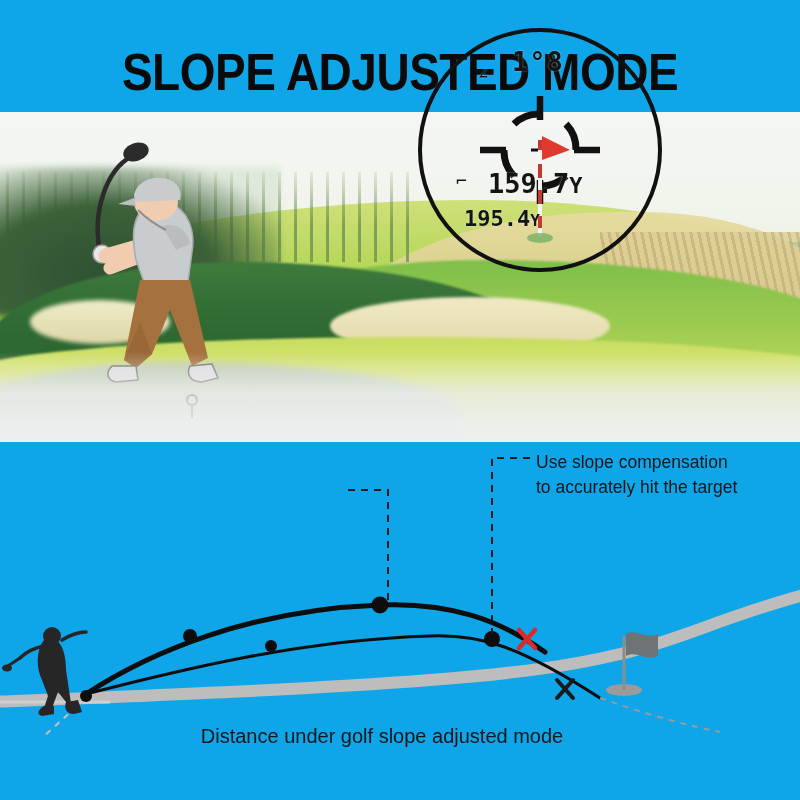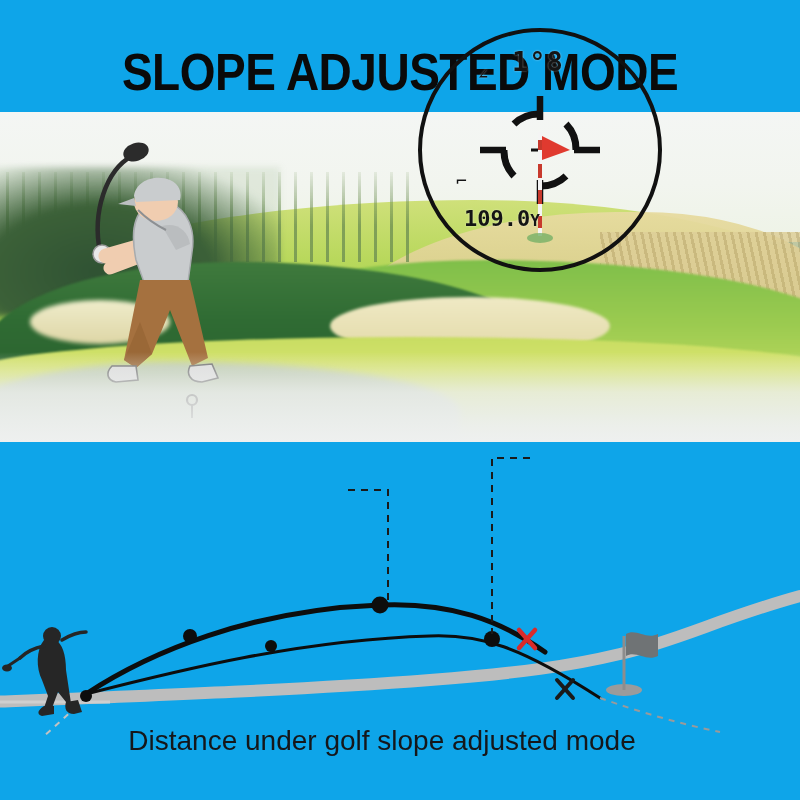--- a/index.html
+++ b/index.html
@@ -134,21 +134,21 @@
     position:absolute;
     font-size:17.5px;line-height:1.45;color:#15171a;
     font-family:"Liberation Sans", sans-serif;
     white-space:pre-line;
   }
   #note-left{left:78px;top:38px;width:270px;}
   #note-right{left:536px;top:10px;width:250px;}
 
   #caption{
     position:absolute;left:0;top:285px;width:764px;text-align:center;
-    font-size:28px;color:#15171a;
+    font-size:20px;color:#15171a;
     font-family:"Liberation Sans", sans-serif;
   }
 </style>
 </head>
 <body>
 
 <div id="page">
 
   <div id="title">SLOPE ADJUSTED MODE</div>
 
@@ -230,27 +230,30 @@
           <line x1="122" y1="188" x2="122" y2="200"></line>
         </g>
         <path d="M124 108 L152 122 L124 132 Z" fill="#e03a2f"></path>
         <ellipse cx="122" cy="210" rx="13" ry="5" fill="#6fae63" opacity=".75"></ellipse>
       </svg>
 
       <span class="scope-text" id="angle-icon">∠</span>
       <span class="scope-text" id="angle-val">1°8</span>
 
       <span class="scope-text" id="flag-icon-scope">⌐</span>
-
-      <span class="scope-text" id="dist-sub"><span>109.0</span><span class="unit">Y</span></span>
+      <span class="scope-text" id="dist-main"><span>159.7</span><span class="unit">Y</span></span>
+
+      <span class="scope-text" id="dist-sub"><span>195.4</span><span class="unit">Y</span></span>
     </div>
   </div>
 
   <div id="diagram">
 
+    <div class="note" id="note-right">Use slope compensation
+to accurately hit the target</div>
 
     <svg width="800" height="310" viewBox="0 0 800 310" style="position:absolute;left:0;top:0;">
 
       <path d="M-10 262 C140 256 300 250 430 240 C520 233 570 226 620 214 C680 200 720 178 800 156" stroke="#bdbdbd" stroke-width="12" fill="none" stroke-linecap="round"></path>
 
       <line x1="0" y1="262" x2="110" y2="262" stroke="#cfcfcf" stroke-width="3"></line>
 
       <path d="M86 254 C150 212 250 170 380 165 C450 162 500 180 545 212" stroke="#0d0d0d" stroke-width="5" fill="none" stroke-linecap="round"></path>
 
       <path d="M86 254 C180 230 300 200 430 196 C480 194 520 206 600 258" stroke="#0d0d0d" stroke-width="3" fill="none" stroke-linecap="round"></path>

